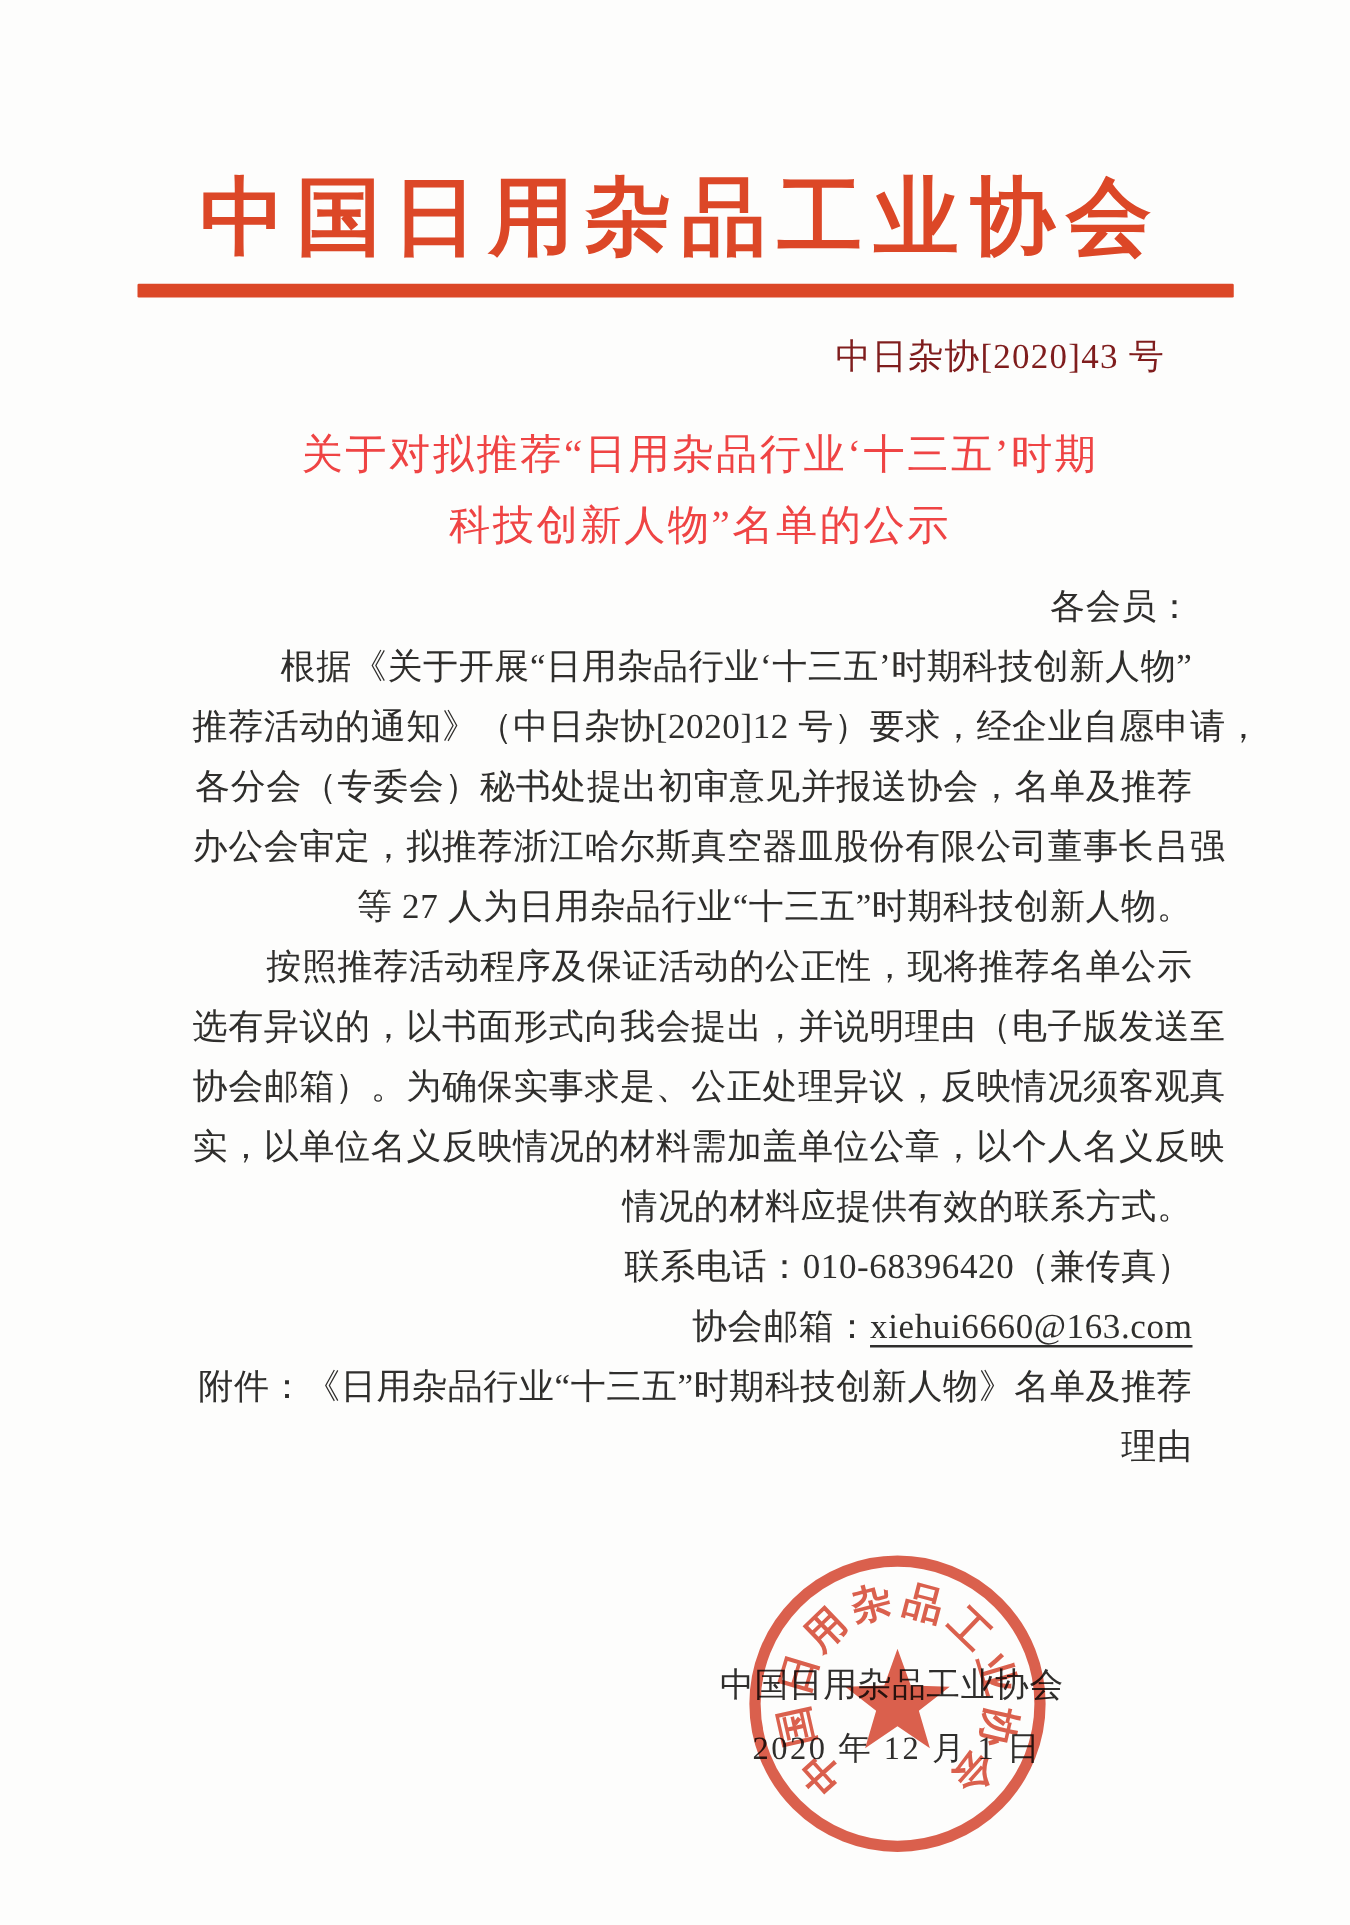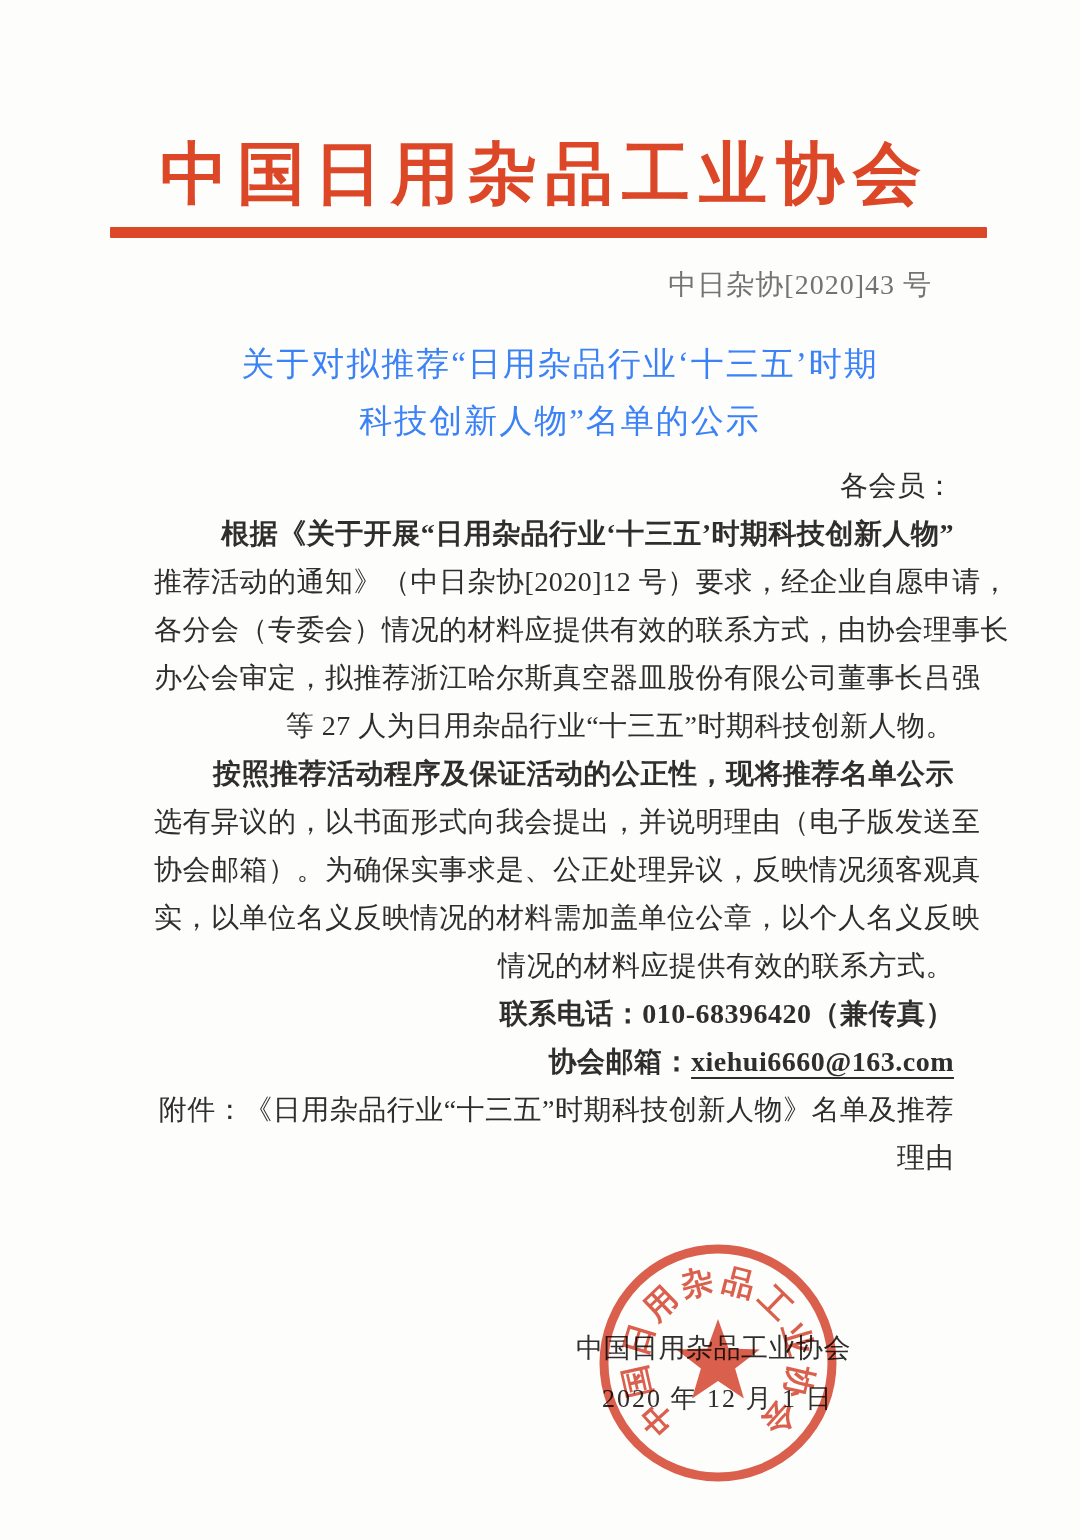--- a/index.html
+++ b/index.html
@@ -39,55 +39,55 @@
     height: 11px;
     background: #dc4727;
     border-radius: 1px;
   }
   .doc-number {
     position: absolute;
     top: 266px;
     right: 148px;
     font-size: 28px;
     letter-spacing: 1px;
-    color: #737373;
+    color: #7f1d1d;
     white-space: nowrap;
   }
 
   
   .title {
     position: absolute;
     top: 336px;
     left: 60px;
     width: 1000px;
     text-align: center;
     font-size: 33px;
     line-height: 57px;
     letter-spacing: 2px;
-    color: #3b82f6;
+    color: #ef4444;
     white-space: nowrap;
   }
 
   
   .body-block {
     position: absolute;
     top: 462px;
     left: 154px;
     width: 800px;
     font-size: 28px;
     color: #2f2e2c;
     text-align: right;
   }
   .line {
     height: 48px;
     line-height: 48px;
     white-space: nowrap;
     letter-spacing: 0.5px;
   }
-  .indent { padding-left: 50px; font-weight: bold; }
+  .indent { padding-left: 50px; }
   .email {
     text-decoration: underline;
     text-underline-offset: 6px;
     text-decoration-thickness: 1.5px;
   }
 
   
   .sig-org {
     position: absolute;
     top: 1330px;
@@ -136,21 +136,21 @@
   <div class="title">
     <div>关于对拟推荐“日用杂品行业‘十三五’时期</div>
     <div>科技创新人物”名单的公示</div>
   </div>
 
   <div class="body-block">
     <div class="line">各会员：</div>
 
     <div class="line indent">根据《关于开展“日用杂品行业‘十三五’时期科技创新人物”</div>
     <div class="line">推荐活动的通知》（中日杂协[2020]12 号）要求，经企业自愿申请，</div>
-    <div class="line">各分会（专委会）情况的材料应提供有效的联系方式，由协会理事长</div>
+    <div class="line">各分会（专委会）秘书处提出初审意见并报送协会，名单及推荐</div>
     <div class="line">办公会审定，拟推荐浙江哈尔斯真空器皿股份有限公司董事长吕强</div>
     <div class="line">等 27 人为日用杂品行业“十三五”时期科技创新人物。</div>
 
     <div class="line indent">按照推荐活动程序及保证活动的公正性，现将推荐名单公示</div>
     <div class="line">选有异议的，以书面形式向我会提出，并说明理由（电子版发送至</div>
     <div class="line">协会邮箱）。为确保实事求是、公正处理异议，反映情况须客观真</div>
     <div class="line">实，以单位名义反映情况的材料需加盖单位公章，以个人名义反映</div>
     <div class="line">情况的材料应提供有效的联系方式。</div>
 
     <div class="line indent">联系电话：010-68396420（兼传真）</div>

